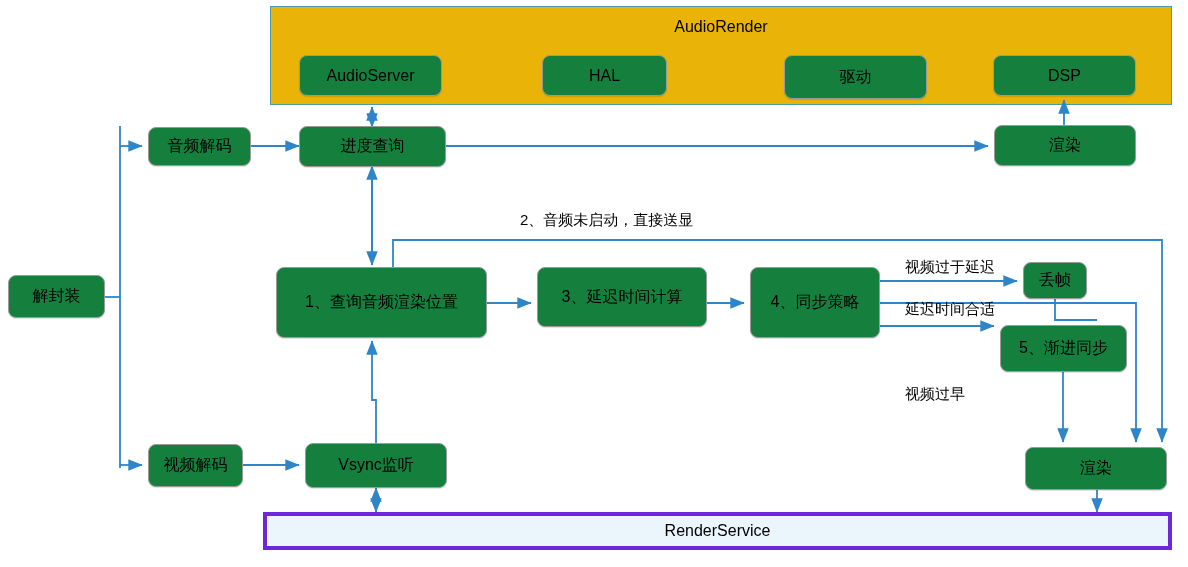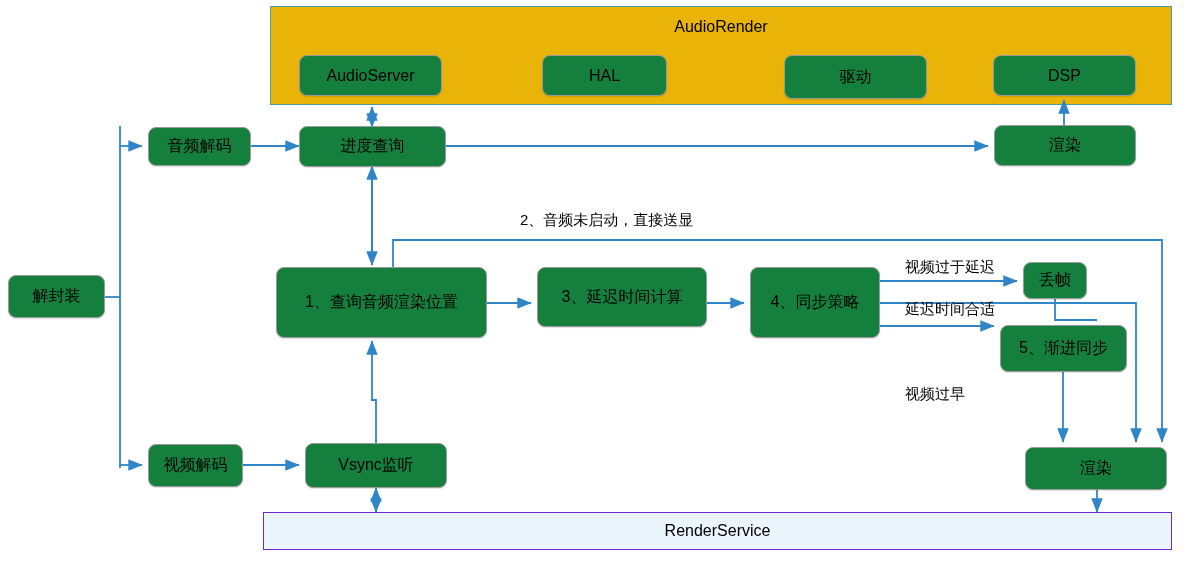--- a/index.html
+++ b/index.html
@@ -61,21 +61,21 @@
     font-size: 16px;
     color: #000000;
     text-align: center;
     white-space: nowrap;
     box-shadow: 0 1px 1px rgba(0,0,0,0.12);
   }
   .bar {
     position: absolute;
     box-sizing: border-box;
     background: #eaf5fc;
-    border: 1px solid #6d28d9;
+    border: 4px solid #6d28d9;
     display: flex;
     align-items: center;
     justify-content: center;
     font-size: 16px;
     color: #000;
   }
   
   .edge-label {
     position: absolute;
     font-size: 15px;

